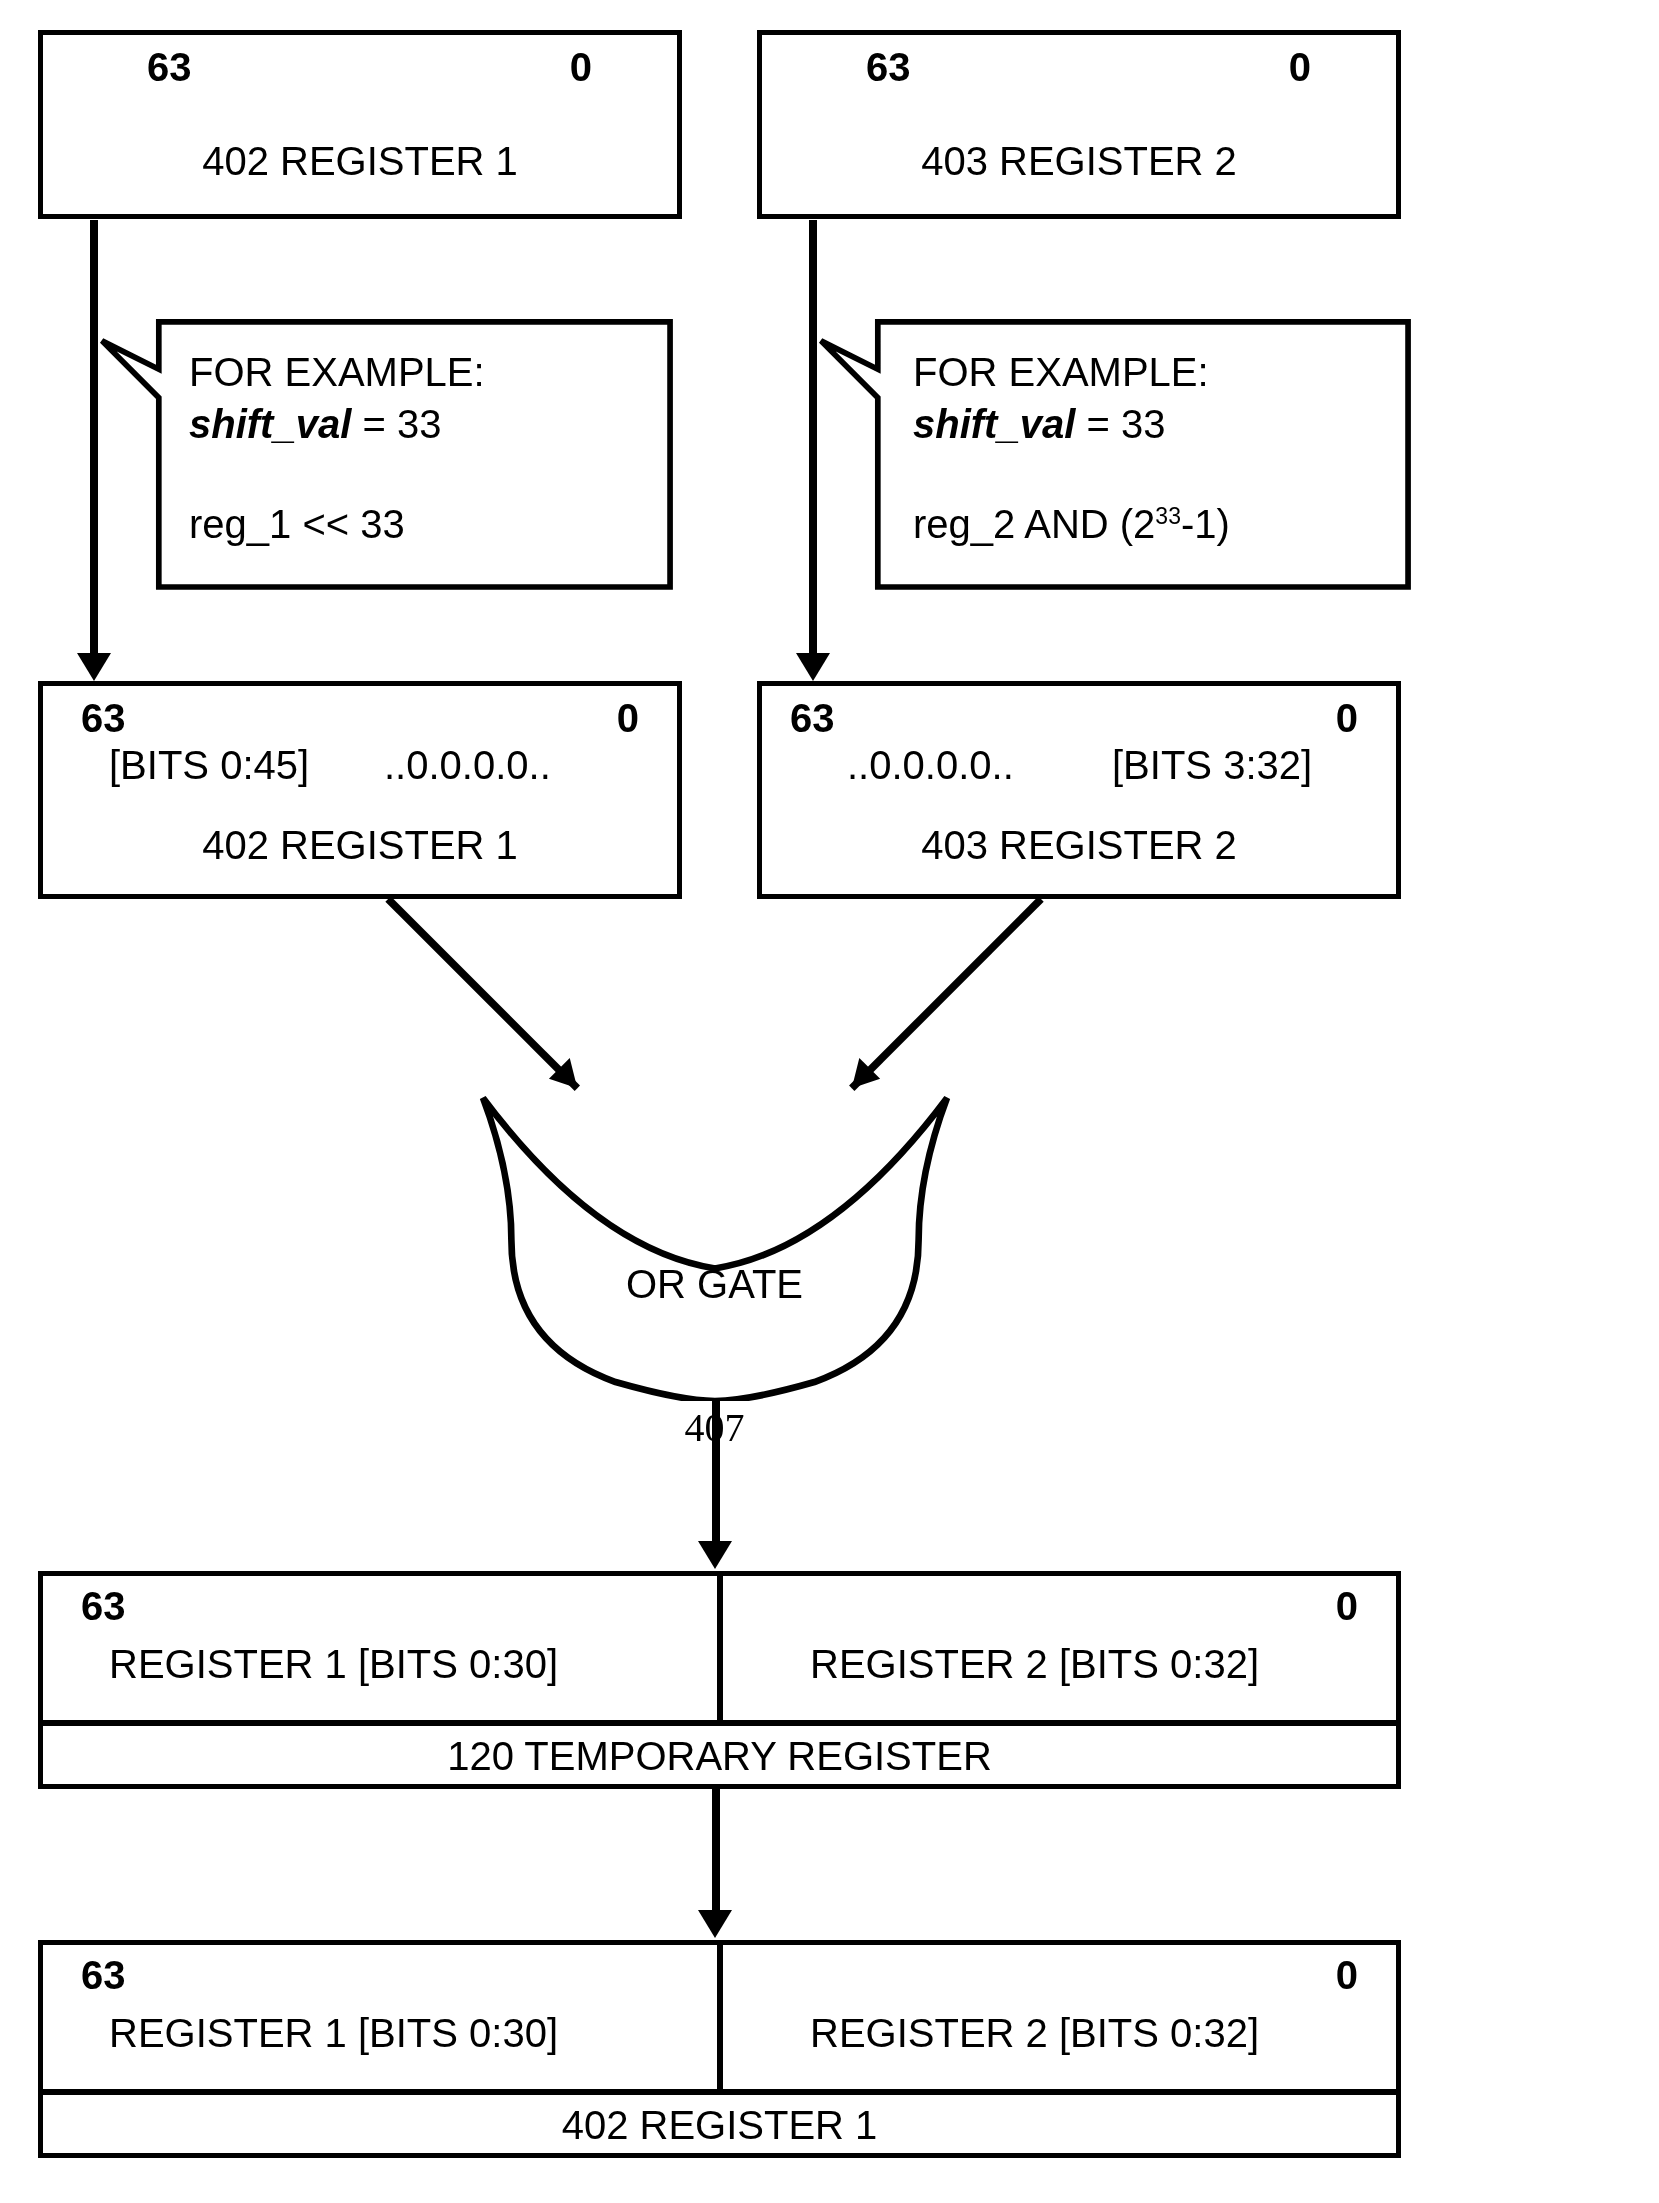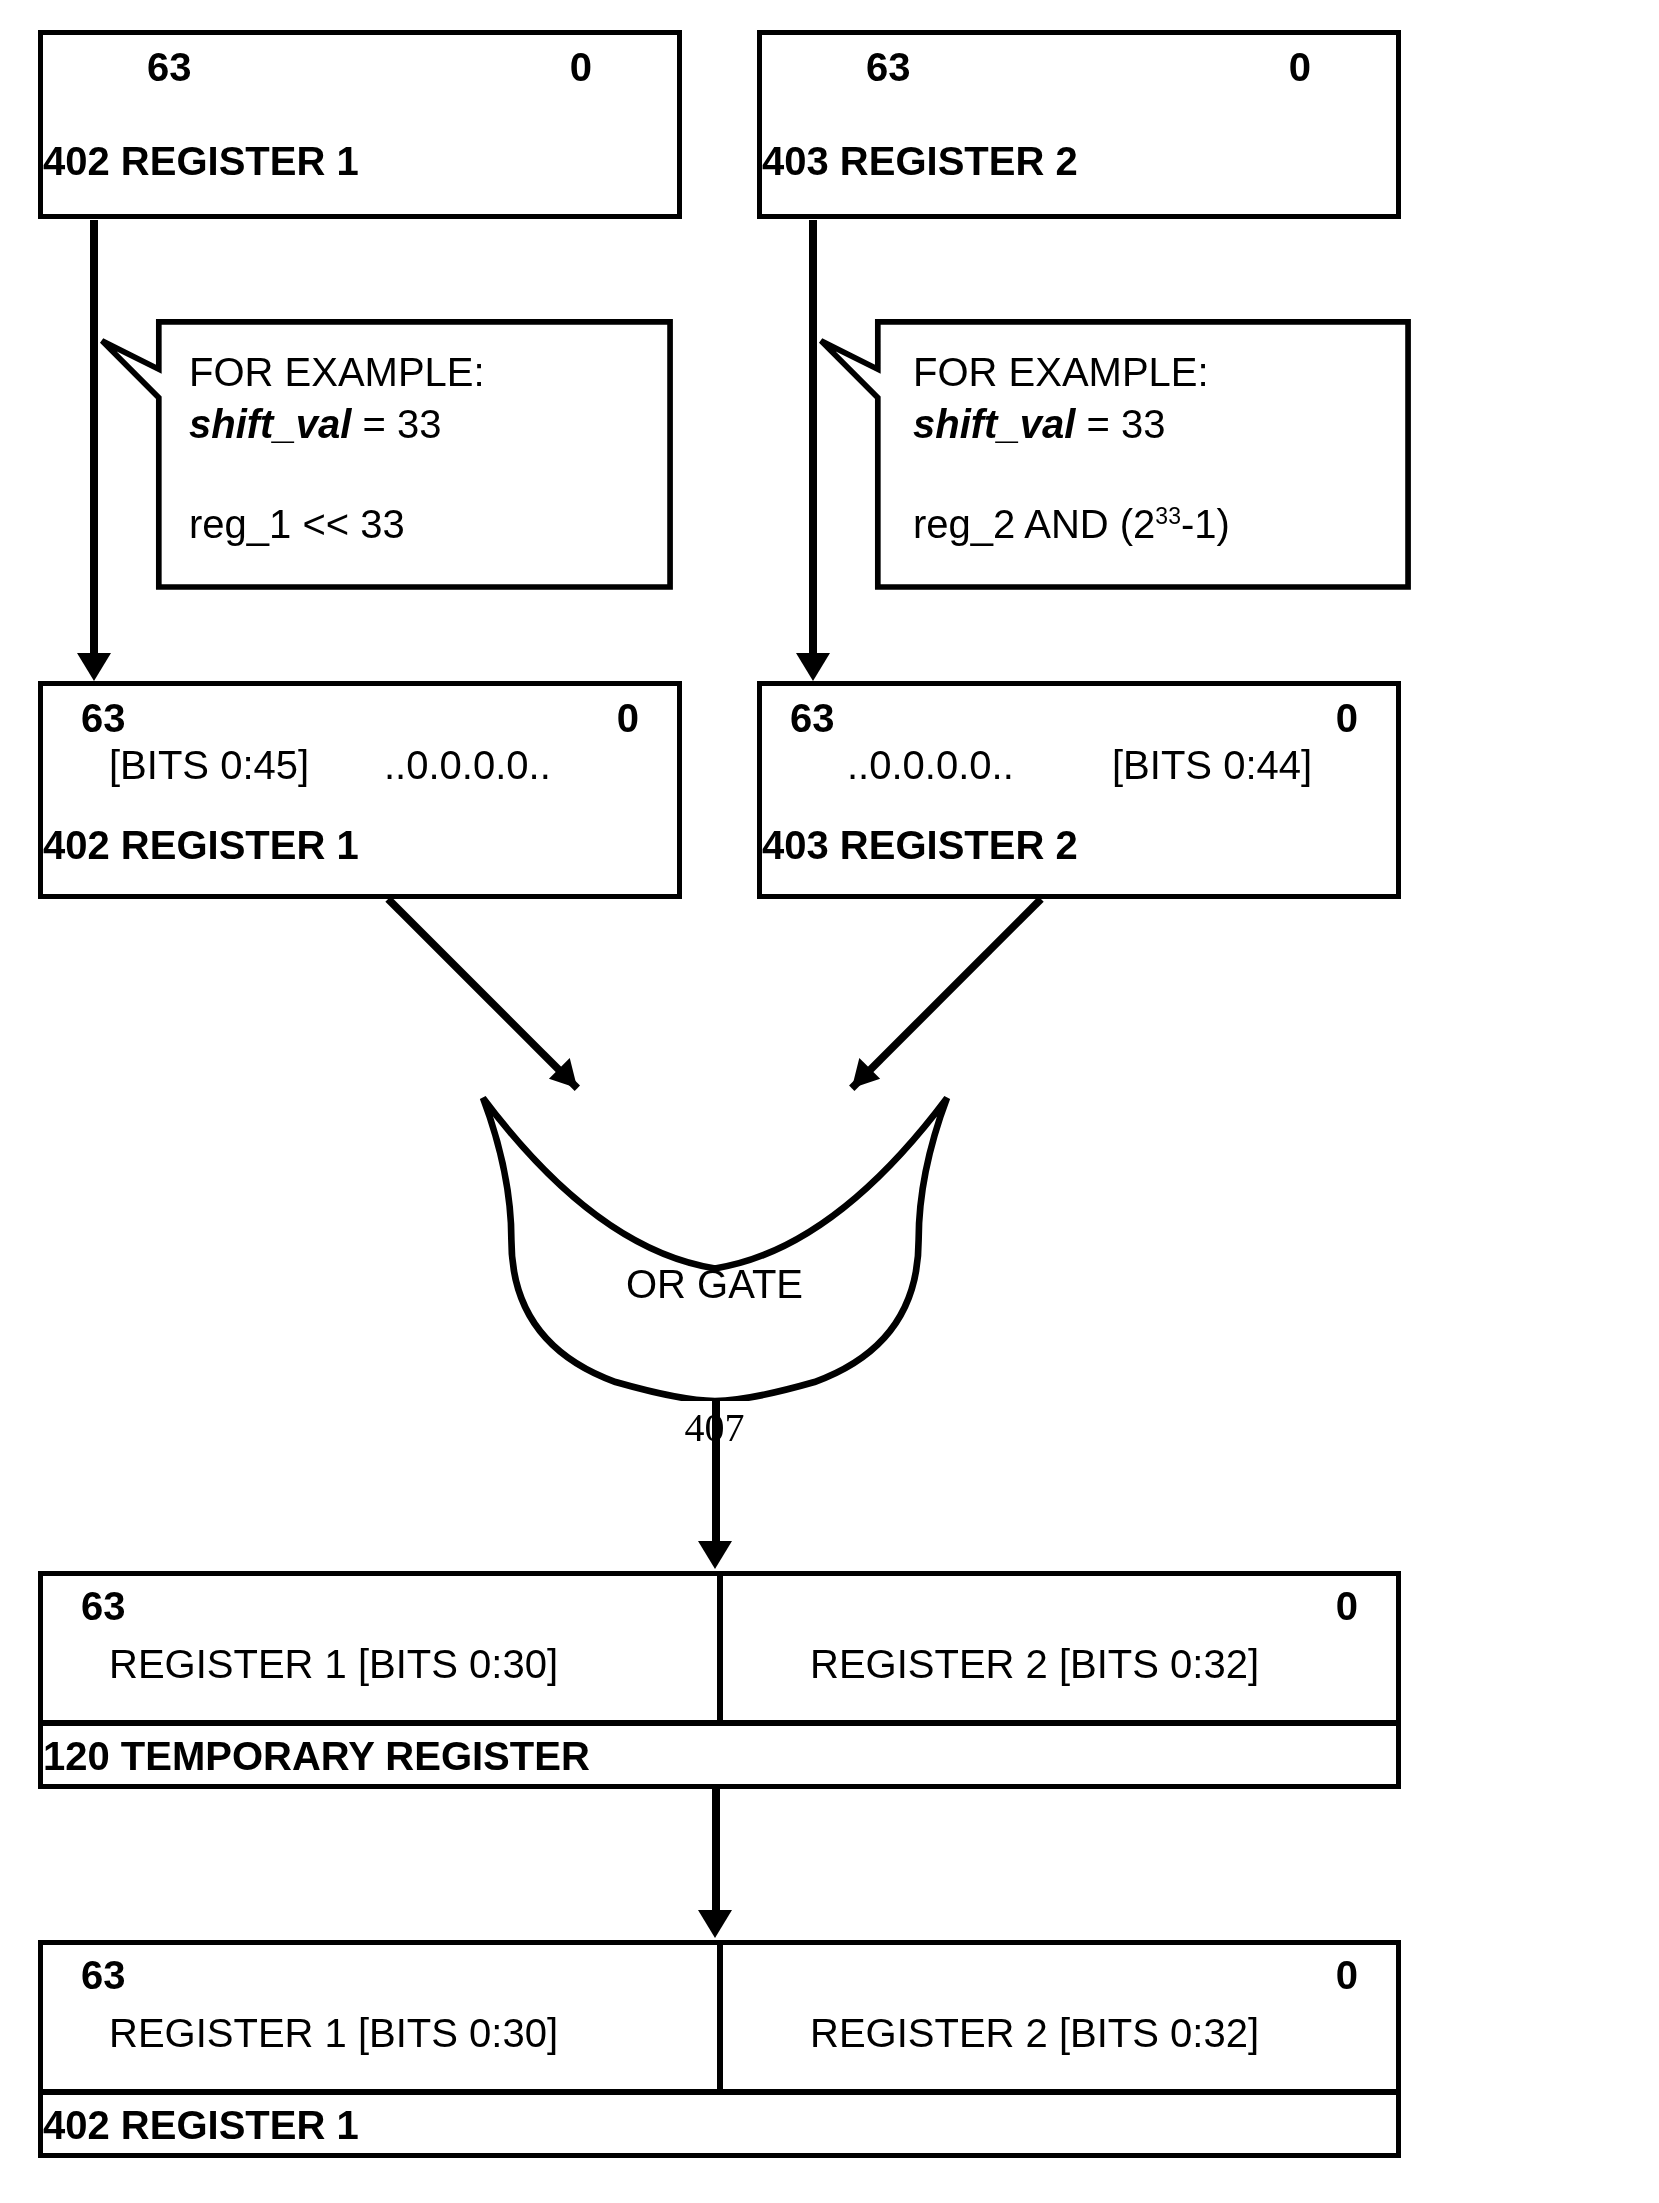--- a/index.html
+++ b/index.html
@@ -22,22 +22,22 @@
   }
   .bitlabel {
     position: absolute;
     font-size: 40px;
     font-weight: bold;
     text-align: right;
   }
   .centerlabel {
     position: absolute;
     font-size: 40px;
-    font-weight: bold;
-    text-align: left;
+    font-weight: normal;
+    text-align: center;
     width: 100%;
   }
   .txt {
     position: absolute;
     font-size: 40px;
   }
   .italic {
     font-style: italic;
     font-weight: bold;
   }
@@ -111,21 +111,21 @@
     <span class="bitlabel" style="right:38px; top:9.5px;">0</span>
     <span class="txt" style="left:66px; top:57px;">[BITS 0:45]</span>
     <span class="txt" style="left:341px; top:57px;">..0.0.0.0..</span>
     <span class="centerlabel" style="top:137px; left:0;">402  REGISTER 1</span>
   </div>
 
   <div class="box" style="left:757px; top:681px; width:644px; height:218px;">
     <span class="bitlabel" style="left:28px; top:9.5px;">63</span>
     <span class="bitlabel" style="right:38px; top:9.5px;">0</span>
     <span class="txt" style="left:85px; top:57px;">..0.0.0.0..</span>
-    <span class="txt" style="left:350px; top:57px;">[BITS 0:44]</span>
+    <span class="txt" style="left:350px; top:57px;">[BITS 3:32]</span>
     <span class="centerlabel" style="top:137px; left:0;">403  REGISTER 2</span>
   </div>
 
   <svg style="position:absolute; left:0; top:0; width:1660px; height:2203px; pointer-events:none;" viewBox="0 0 1754 2328" width="1660" height="2203">
     <line x1="410" y1="950" x2="610" y2="1150" stroke="#000" stroke-width="8"></line>
     <polygon points="610,1150 580,1140 602,1118" fill="#000"></polygon>
     <line x1="1100" y1="950" x2="900" y2="1150" stroke="#000" stroke-width="8"></line>
     <polygon points="900,1150 930,1140 908,1118" fill="#000"></polygon>
   </svg>
 

